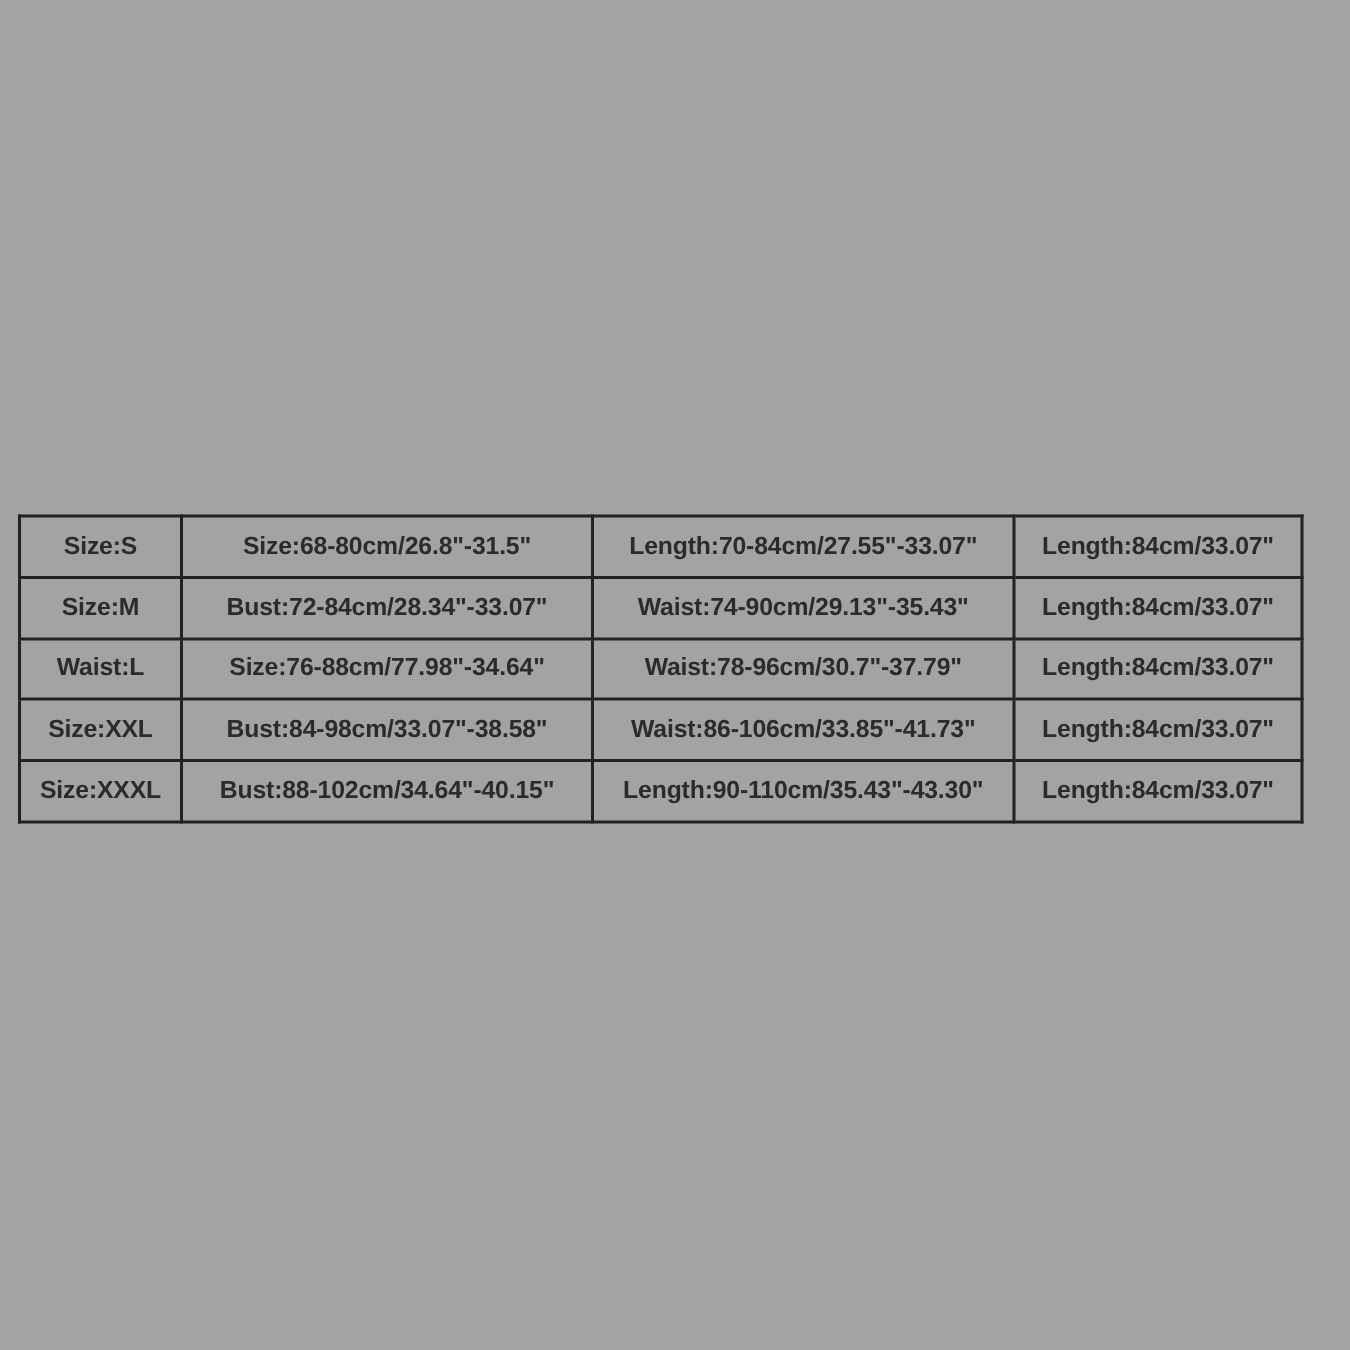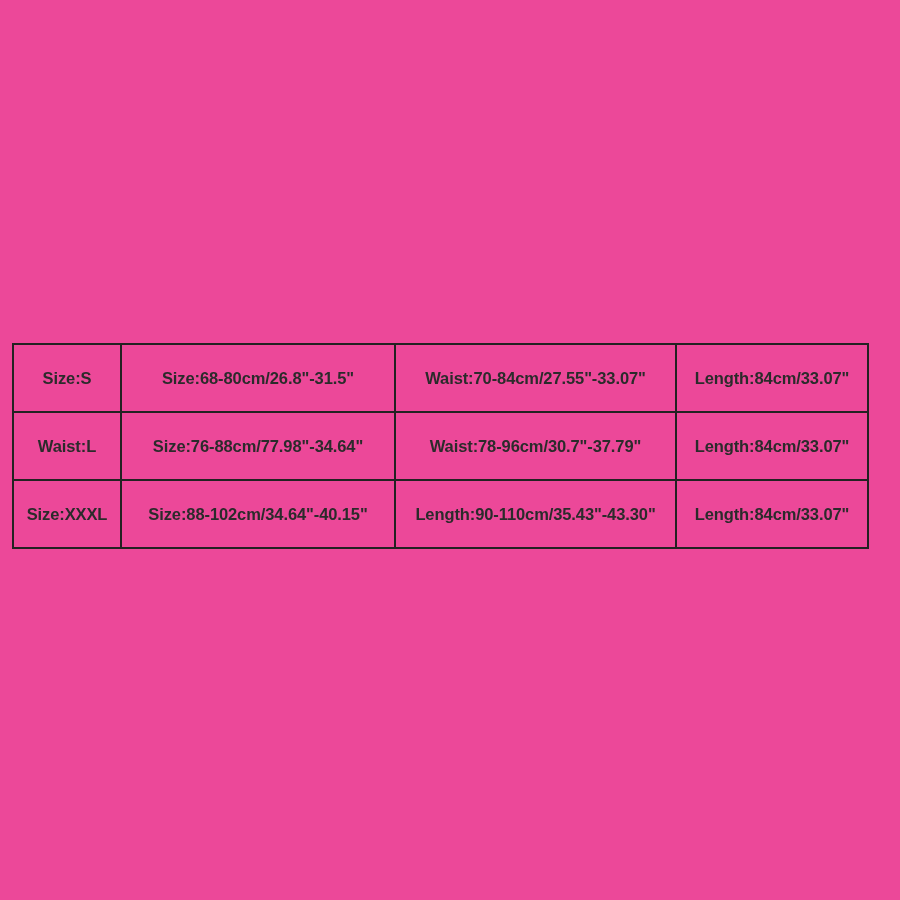--- a/index.html
+++ b/index.html
@@ -4,21 +4,21 @@
 <style>
   html, body {
     margin: 0;
     padding: 0;
     background: #ffffff;
   }
   .stage {
     position: relative;
     width: 900px;
     height: 900px;
-    background: #ec4899;
+    background: #a3a3a3;
     overflow: hidden;
     font-family: "Liberation Sans", sans-serif;
   }
   .chart-wrap {
     position: absolute;
     left: 12px;
     top: 343px;
     width: 855px;
     height: 206px;
   }
@@ -57,31 +57,43 @@
       <colgroup>
         <col style="width:108px">
         <col style="width:274px">
         <col style="width:281px">
         <col style="width:192px">
       </colgroup>
       <tbody>
           <tr>
             <td><span>Size:S</span></td>
             <td><span>Size:68-</span><span class="squiggle">80cm</span><span>/26.8"-31.5"</span></td>
-            <td><span>Waist:70-</span><span class="squiggle">84cm</span><span>/27.55"-33.07"</span></td>
+            <td><span>Length:70-</span><span class="squiggle">84cm</span><span>/27.55"-33.07"</span></td>
+            <td><span class="squiggle">Length:84cm</span><span>/33.07"</span></td>
+          </tr>
+          <tr>
+            <td><span>Size:M</span></td>
+            <td><span>Bust:72-</span><span class="squiggle">84cm</span><span>/28.34"-33.07"</span></td>
+            <td><span>Waist:74-</span><span class="squiggle">90cm</span><span>/29.13"-35.43"</span></td>
             <td><span class="squiggle">Length:84cm</span><span>/33.07"</span></td>
           </tr>
           <tr>
             <td><span>Waist:L</span></td>
             <td><span>Size:76-</span><span class="squiggle">88cm</span><span>/77.98"-34.64"</span></td>
             <td><span>Waist:78-</span><span class="squiggle">96cm</span><span>/30.7"-37.79"</span></td>
             <td><span class="squiggle">Length:84cm</span><span>/33.07"</span></td>
           </tr>
           <tr>
+            <td><span>Size:XXL</span></td>
+            <td><span>Bust:84-</span><span class="squiggle">98cm</span><span>/33.07"-38.58"</span></td>
+            <td><span>Waist:86-</span><span class="squiggle">106cm</span><span>/33.85"-41.73"</span></td>
+            <td><span class="squiggle">Length:84cm</span><span>/33.07"</span></td>
+          </tr>
+          <tr>
             <td><span class="squiggle">Size:XXXL</span></td>
-            <td><span>Size:88-</span><span class="squiggle">102cm</span><span>/34.64"-40.15"</span></td>
+            <td><span>Bust:88-</span><span class="squiggle">102cm</span><span>/34.64"-40.15"</span></td>
             <td><span>Length:90-</span><span class="squiggle">110cm</span><span>/35.43"-43.30"</span></td>
             <td><span class="squiggle">Length:84cm</span><span>/33.07"</span></td>
           </tr>
         </tbody>
     </table>
   </div>
 </div>
 
 </body></html>

